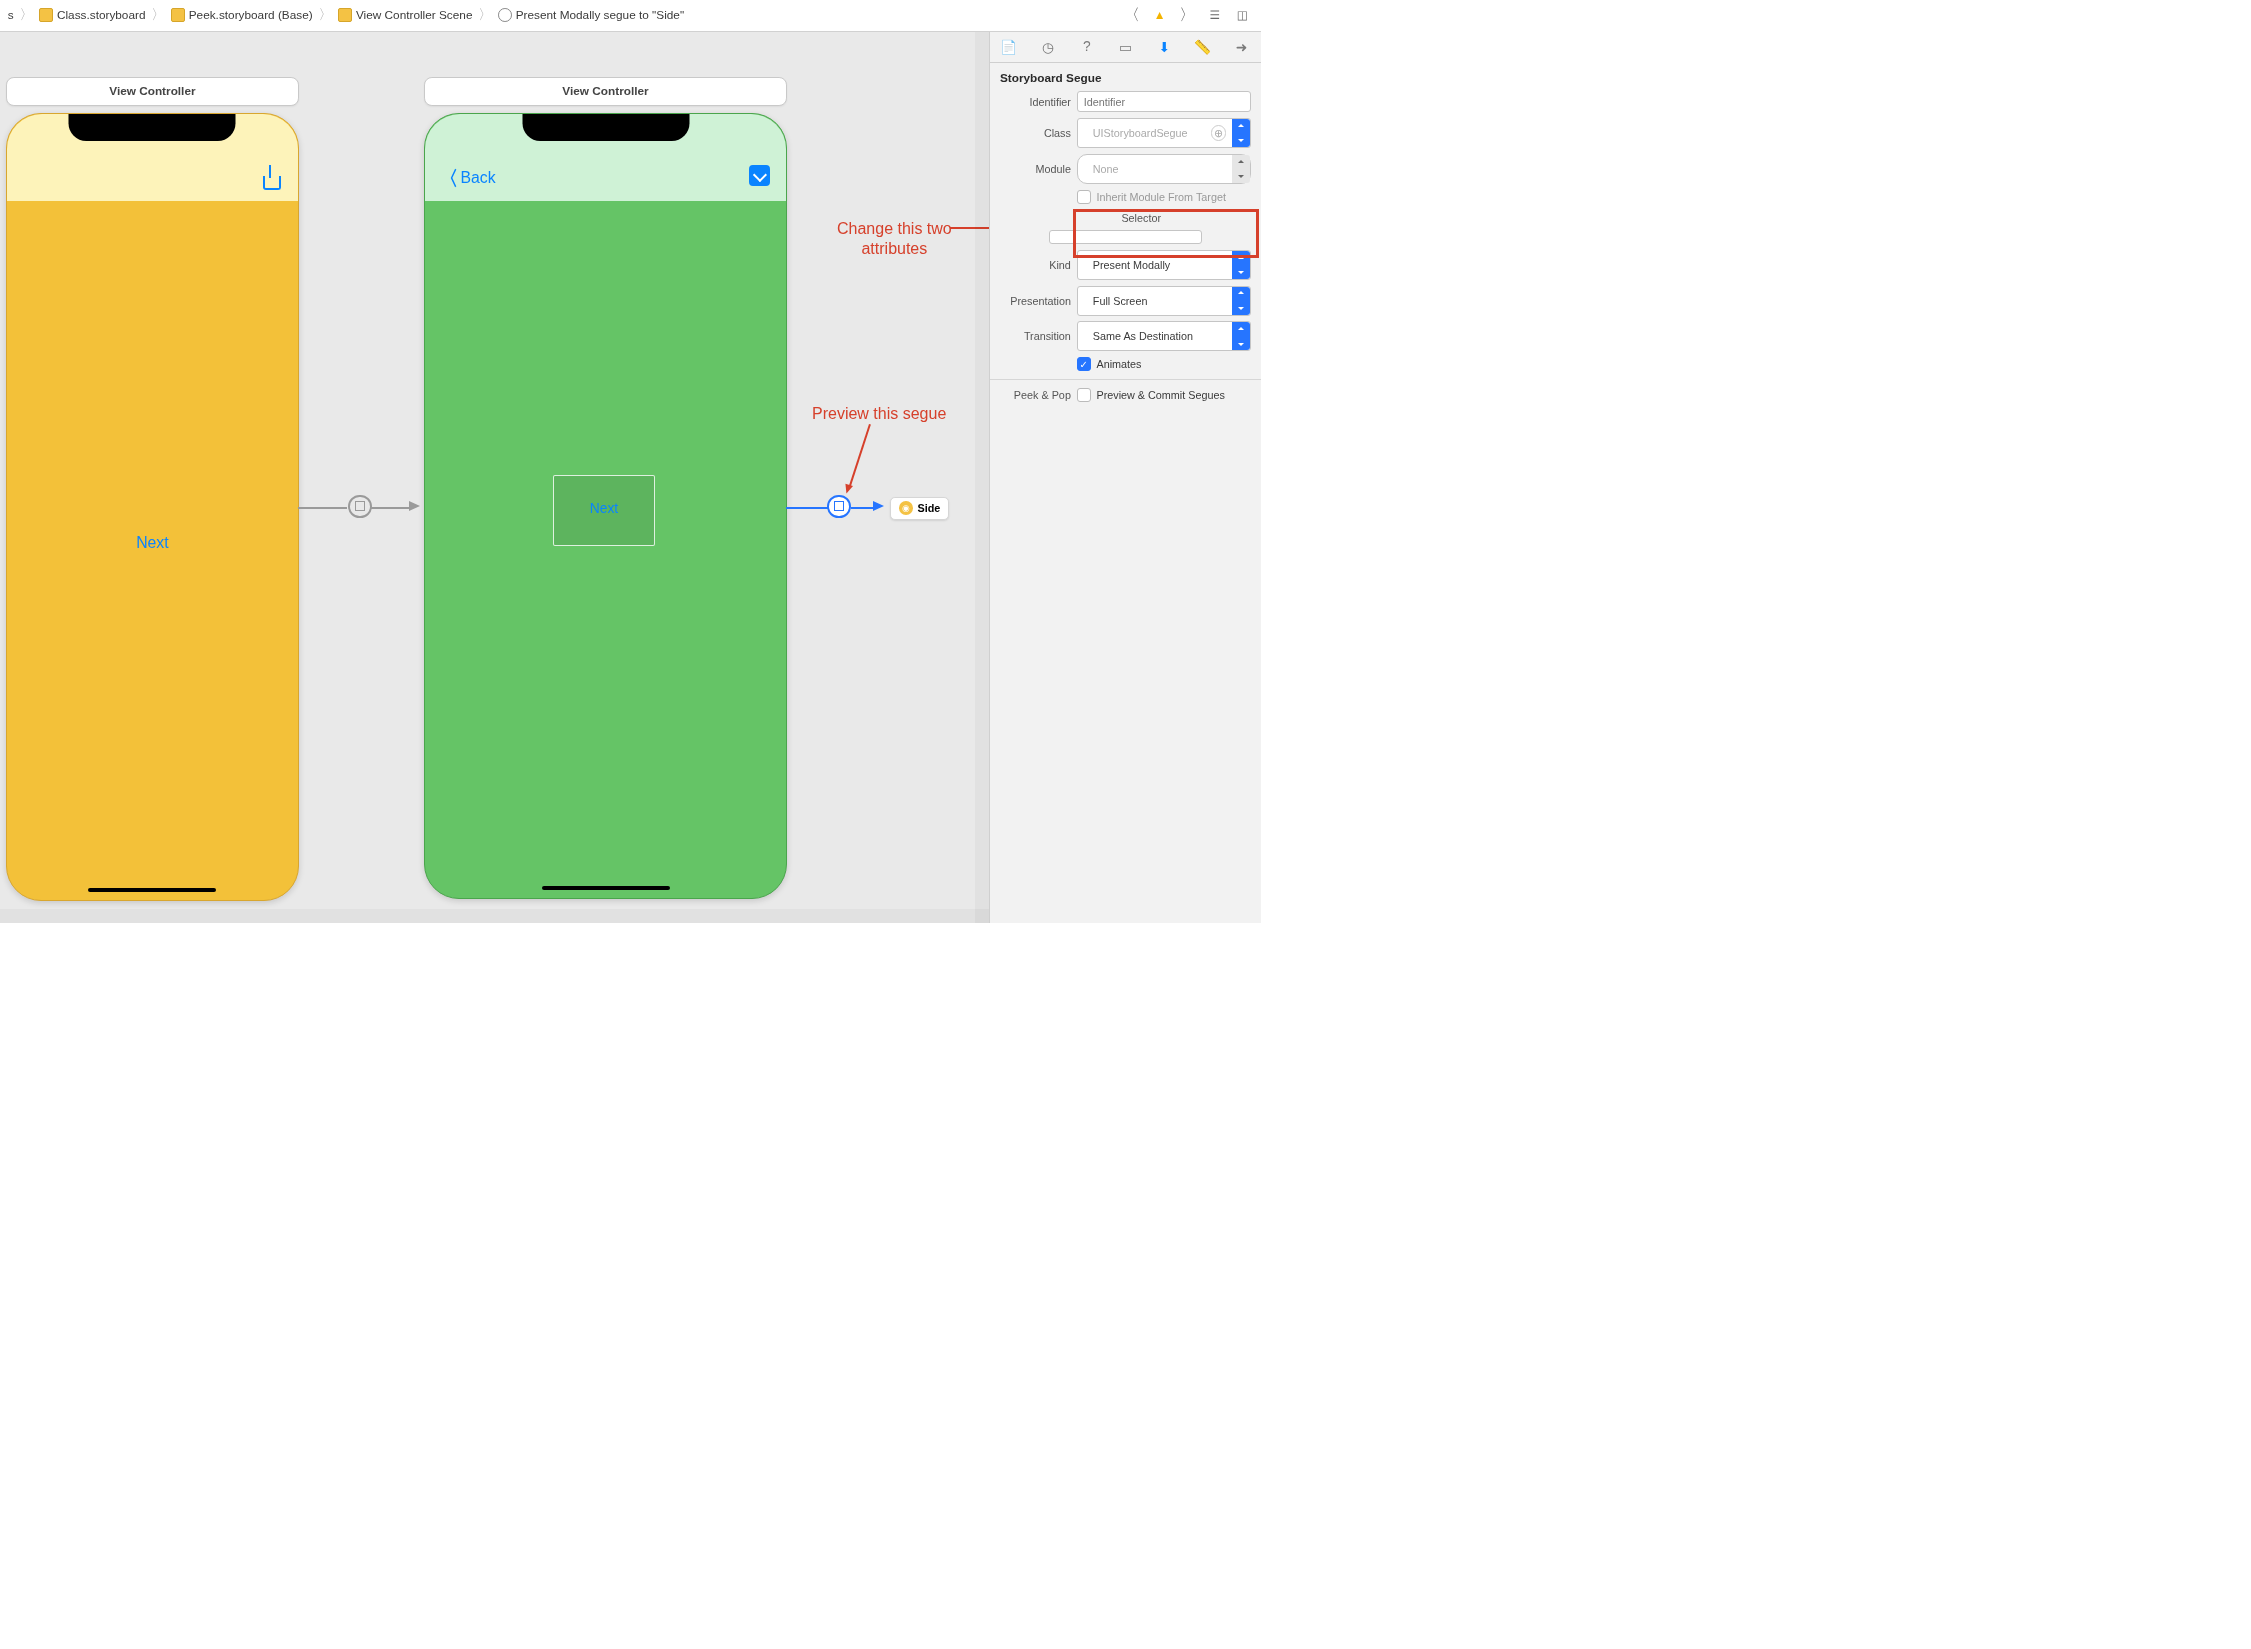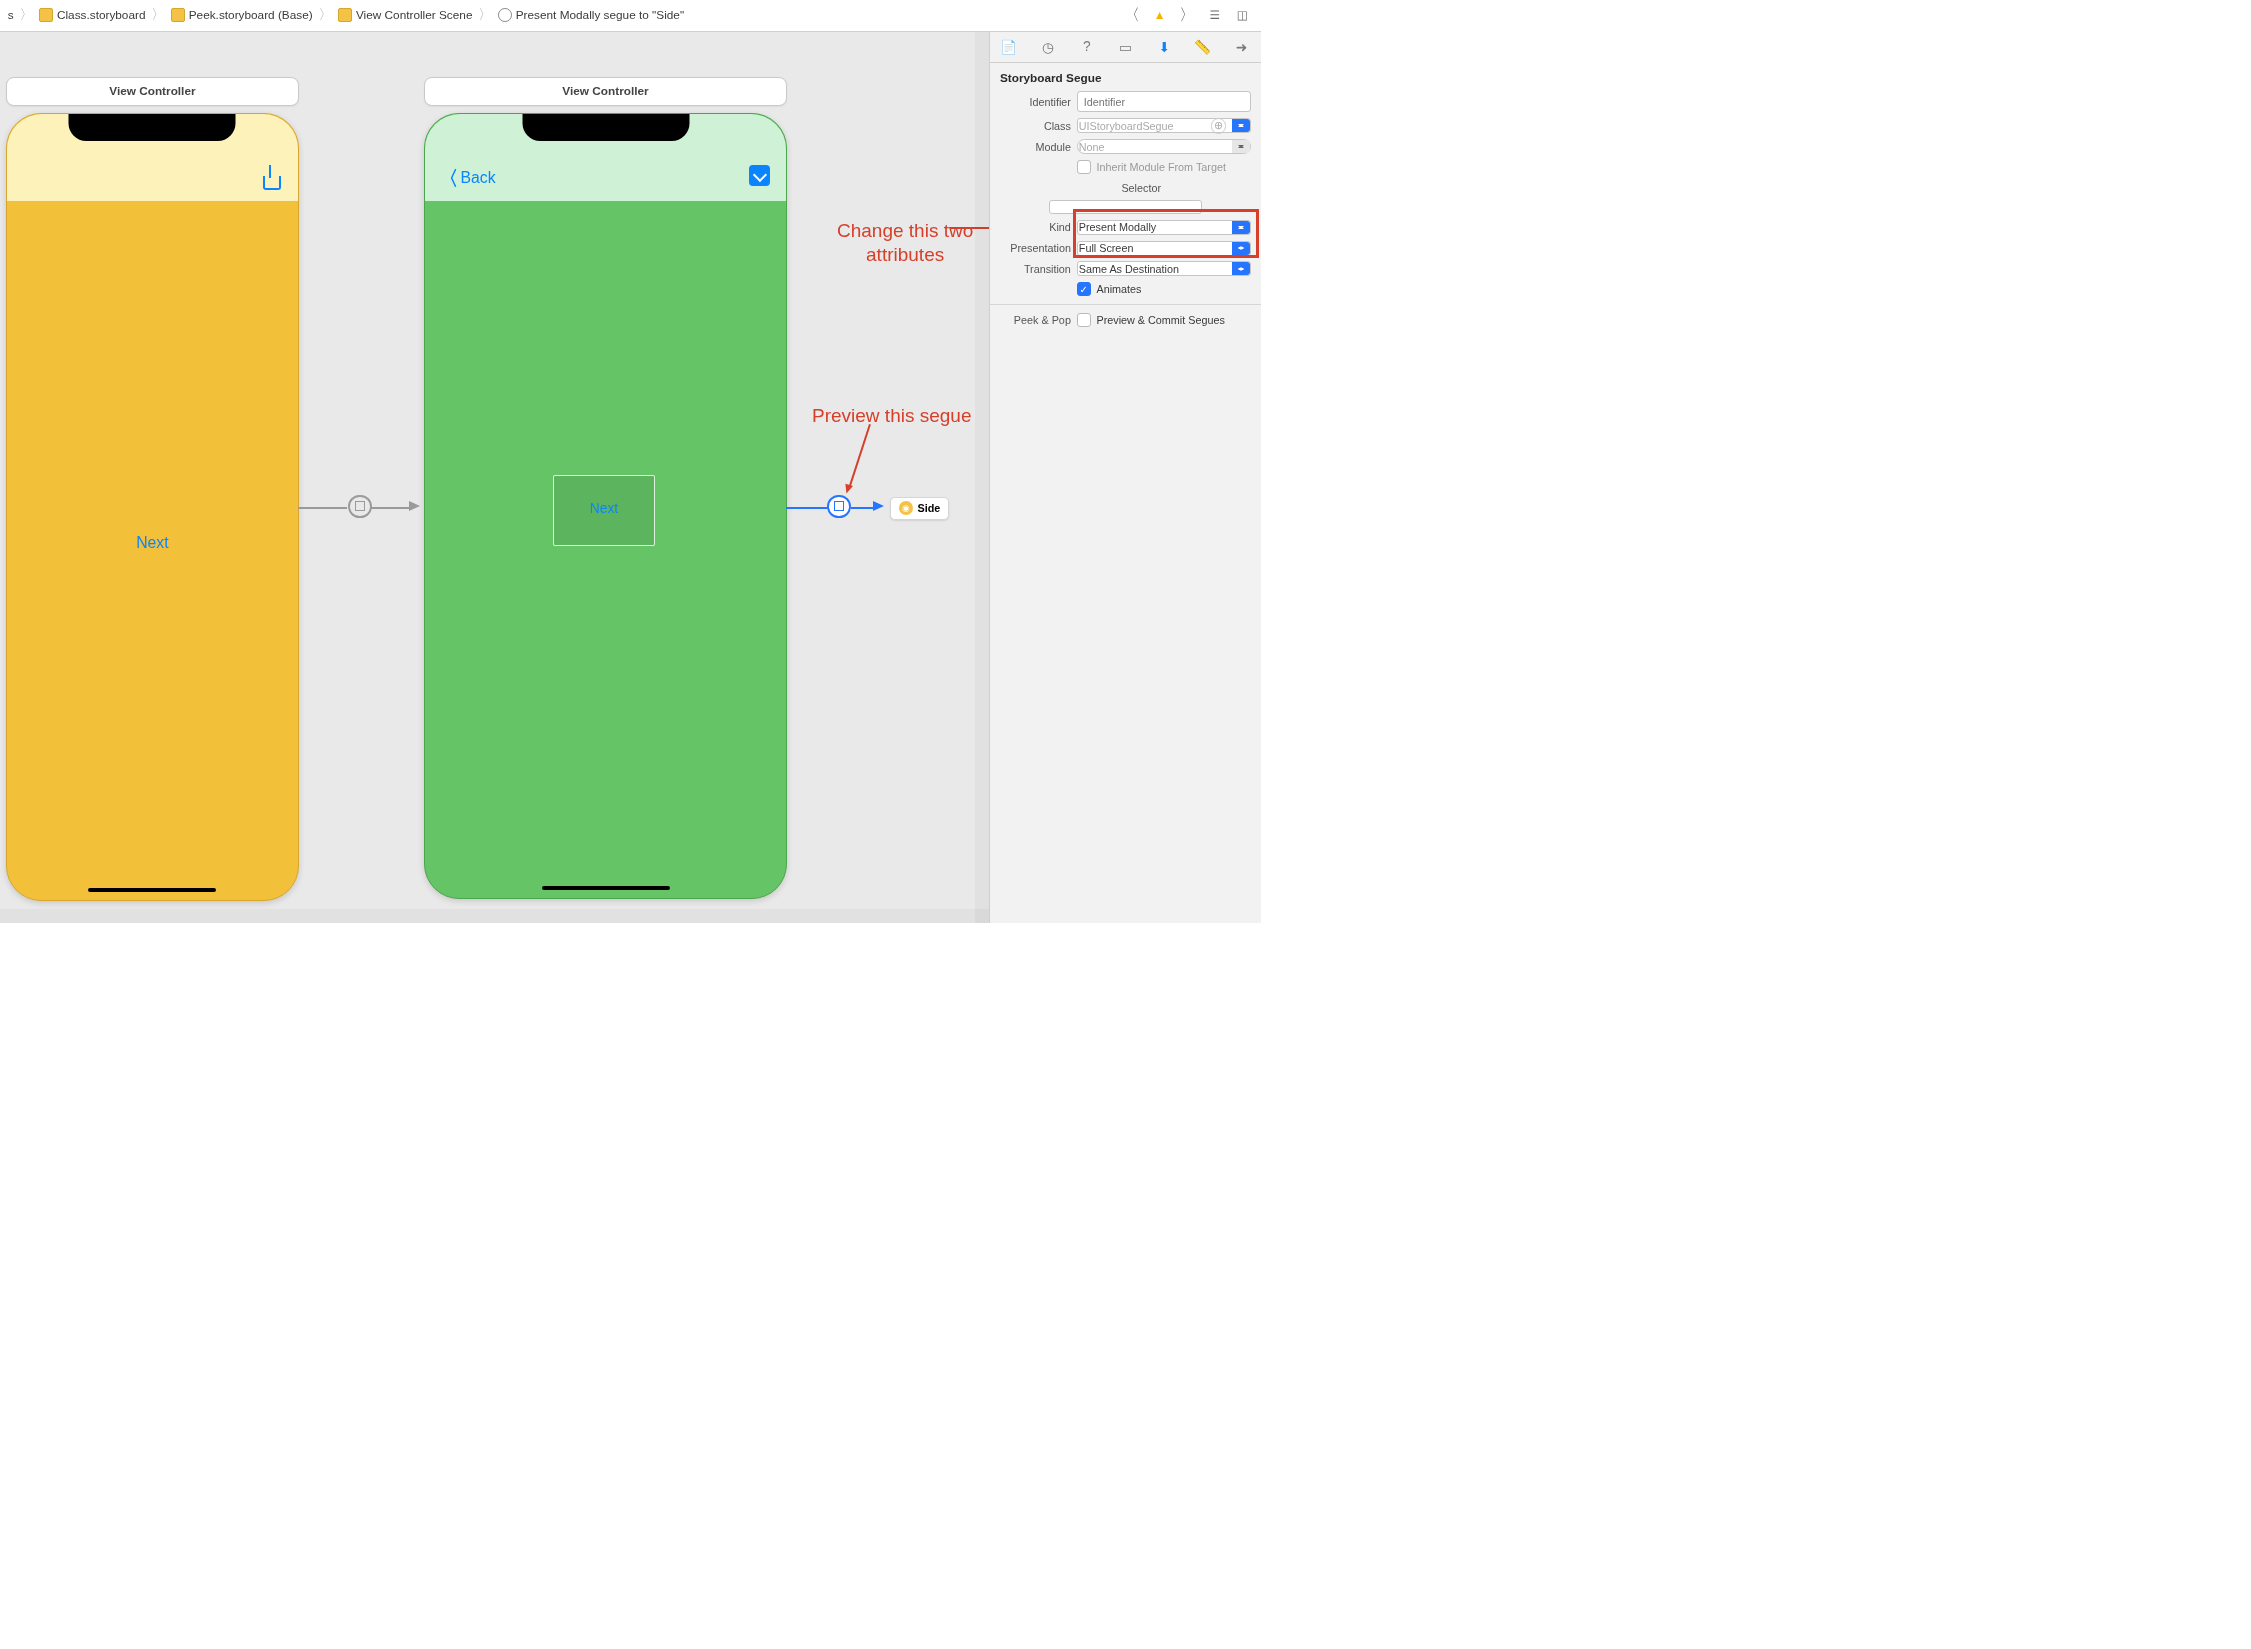--- a/index.html
+++ b/index.html
@@ -61,36 +61,36 @@
   .conn-node .inner { width:9.9px; height:9.9px; border:1.5px solid #9a9a9a; }
   .conn-node.blue .inner { border-color:#2675ff; }
   .arrowhead { position: absolute; width: 0; height: 0; border-top: 5.9px solid transparent; border-bottom: 5.9px solid transparent; }
   .arrowhead.gray { border-left: 11.8px solid #9a9a9a; }
   .arrowhead.blue { border-left: 11.8px solid #2675ff; }
 
   .side-chip { position: absolute; background: #fff; border: 1px solid #d6d6d6; border-radius: 4.9px; padding: 3.9px 7.9px; font-size: 10.8px; display: flex; align-items: center; gap: 4.9px; box-shadow: 0 1px 2px rgba(0,0,0,.1); cursor: pointer; }
   .side-chip .dot { width: 13.8px; height: 13.8px; background: #f4c244; border-radius: 50%; display:flex; align-items:center; justify-content:center; color:#fff; font-size:8.9px; }
 
   
-  .anno { position: absolute; color: #d6402b; font-size: 19px; line-height: 1.3; text-align: center; }
+  .anno { position: absolute; color: #d6402b; font-size: 16px; line-height: 1.3; text-align: center; }
   .anno-arrow-h { position: absolute; height: 2px; background: #d6402b; }
   .anno-arrow-h::after { content:""; position:absolute; right:-9.9px; top:-3.9px; border-top:4.9px solid transparent; border-bottom:4.9px solid transparent; border-left:9.9px solid #d6402b; }
   .anno-arrow-d { position:absolute; width:2px; background:#d6402b; transform-origin: top left; }
   .anno-arrow-d::after { content:""; position:absolute; bottom:-7.9px; left:-3.9px; border-left:4.9px solid transparent; border-right:4.9px solid transparent; border-top:9.9px solid #d6402b; }
 
   
   .insp-tabs { height: 31.5px; border-bottom: 1px solid #cfcfcf; display: flex; align-items: center; justify-content: space-around; background: #f2f2f2; }
   .insp-tab { width: 21.7px; height: 21.7px; display:flex; align-items:center; justify-content:center; color:#7a7a7a; cursor:pointer; font-size:13.8px; }
   .insp-tab.active { color: #0a84ff; }
   .insp-section-title { font-size: 11.8px; font-weight: 700; padding: 7.9px 9.9px 5.9px; color: #2a2a2a; }
   .insp-body { padding: 0 9.9px 9.9px; font-size: 10.8px; color: #3a3a3a; }
   .row { display: flex; align-items: center; margin-bottom: 5.9px; gap: 5.9px; }
   .row label { width: 71px; text-align: right; color: #555; }
   .field { flex: 1; height: 21.7px; background: #fff; border: 1px solid #c5c5c5; border-radius: 3px; padding: 0 5.9px; font-size: 10.8px; color:#333; display:flex; align-items:center; }
-  .combo { flex:1; height:15px; background:#fff; border:1px solid #c5c5c5; border-radius:3px; display:flex; align-items:center; position:relative; padding-left:1px; cursor:pointer; }
+  .combo { flex:1; height:30px; background:#fff; border:1px solid #c5c5c5; border-radius:3px; display:flex; align-items:center; position:relative; padding-left:15px; cursor:pointer; }
   .combo .caret { position:absolute; right:0; top:0; bottom:0; width:17.7px; background:#2675ff; border-top-right-radius:3px; border-bottom-right-radius:3px; display:flex; align-items:center; justify-content:center; }
   .combo .caret::before { content:""; width:0; height:0; border-left:3.9px solid transparent; border-right:3.9px solid transparent; border-bottom:3.9px solid #fff; position:absolute; top:4.9px; }
   .combo .caret::after { content:""; width:0; height:0; border-left:3.9px solid transparent; border-right:3.9px solid transparent; border-top:3.9px solid #fff; position:absolute; bottom:4.9px; }
   .combo.plain .caret { background:#e6e6e6; }
   .combo.plain .caret::before { border-bottom-color:#666; }
   .combo.plain .caret::after { border-top-color:#666; }
   .class-add { width:15.8px; height:15.8px; color:#aaa; border:1px solid #ccc; border-radius:50%; display:flex; align-items:center; justify-content:center; font-size:10.8px; cursor:pointer; margin-right:2px; }
   .chk { width:13.8px; height:13.8px; border:1px solid #bbb; border-radius:3px; background:#fff; display:inline-flex; align-items:center; justify-content:center; cursor:pointer; }
   .chk.checked { background:#2675ff; border-color:#2675ff; color:#fff; font-size:9.9px; }
   .chk.checked::after { content:"✓"; }

